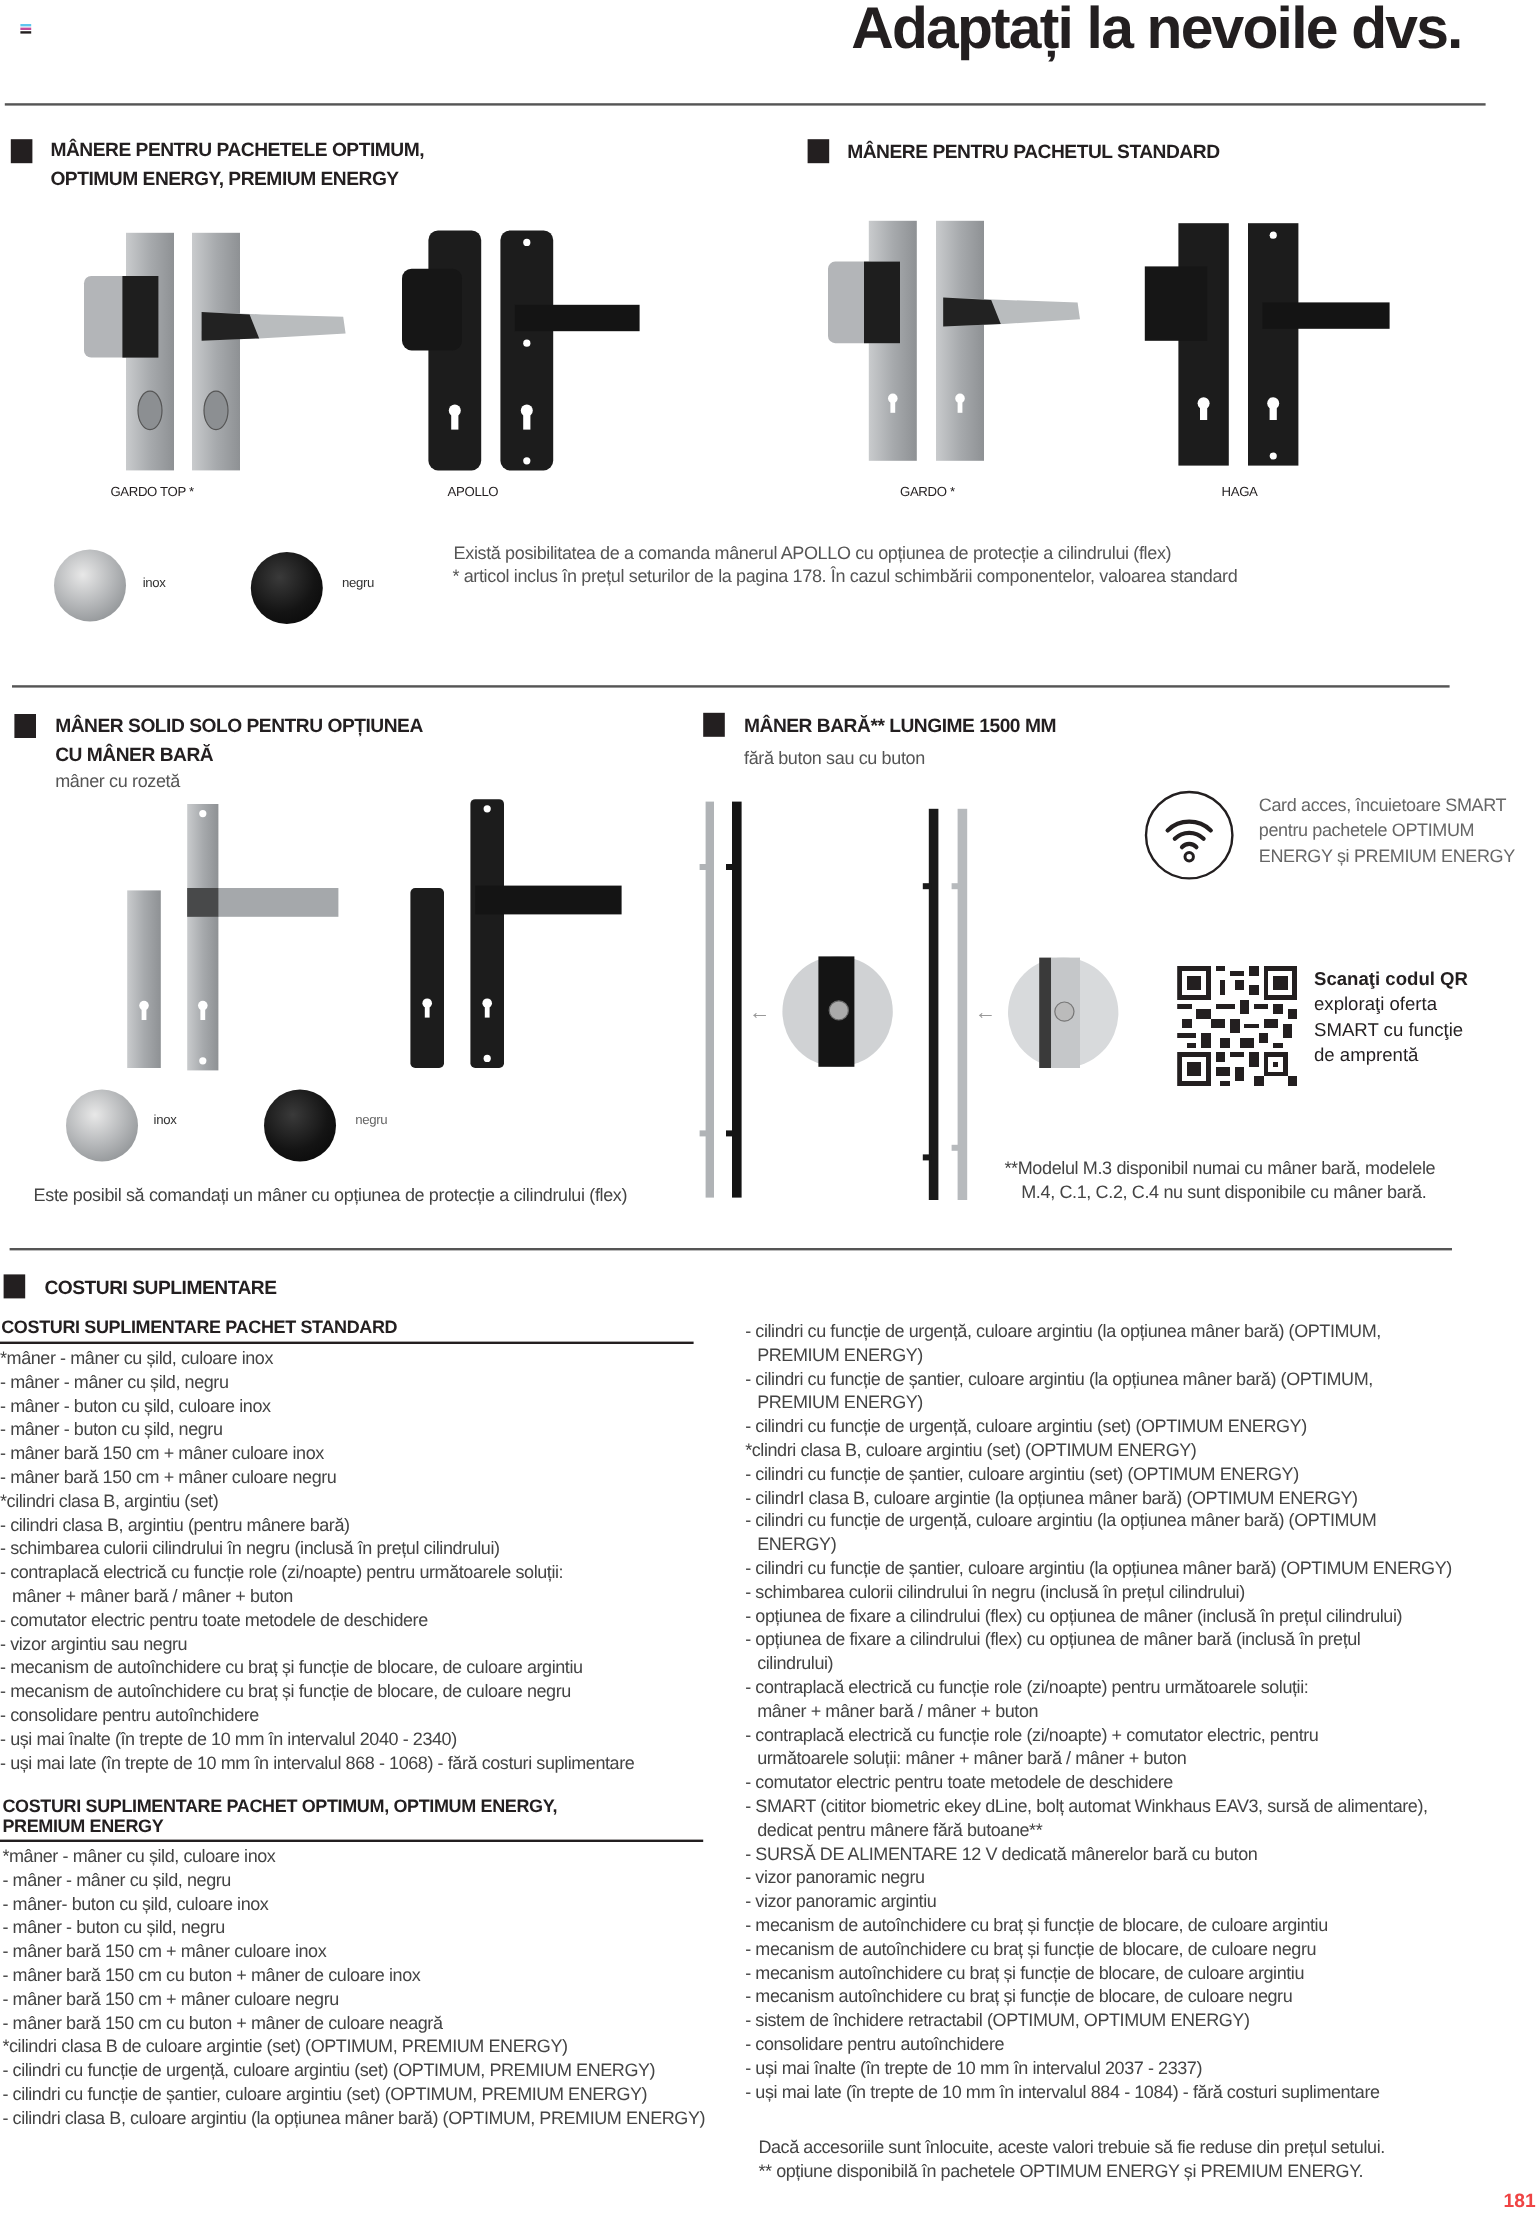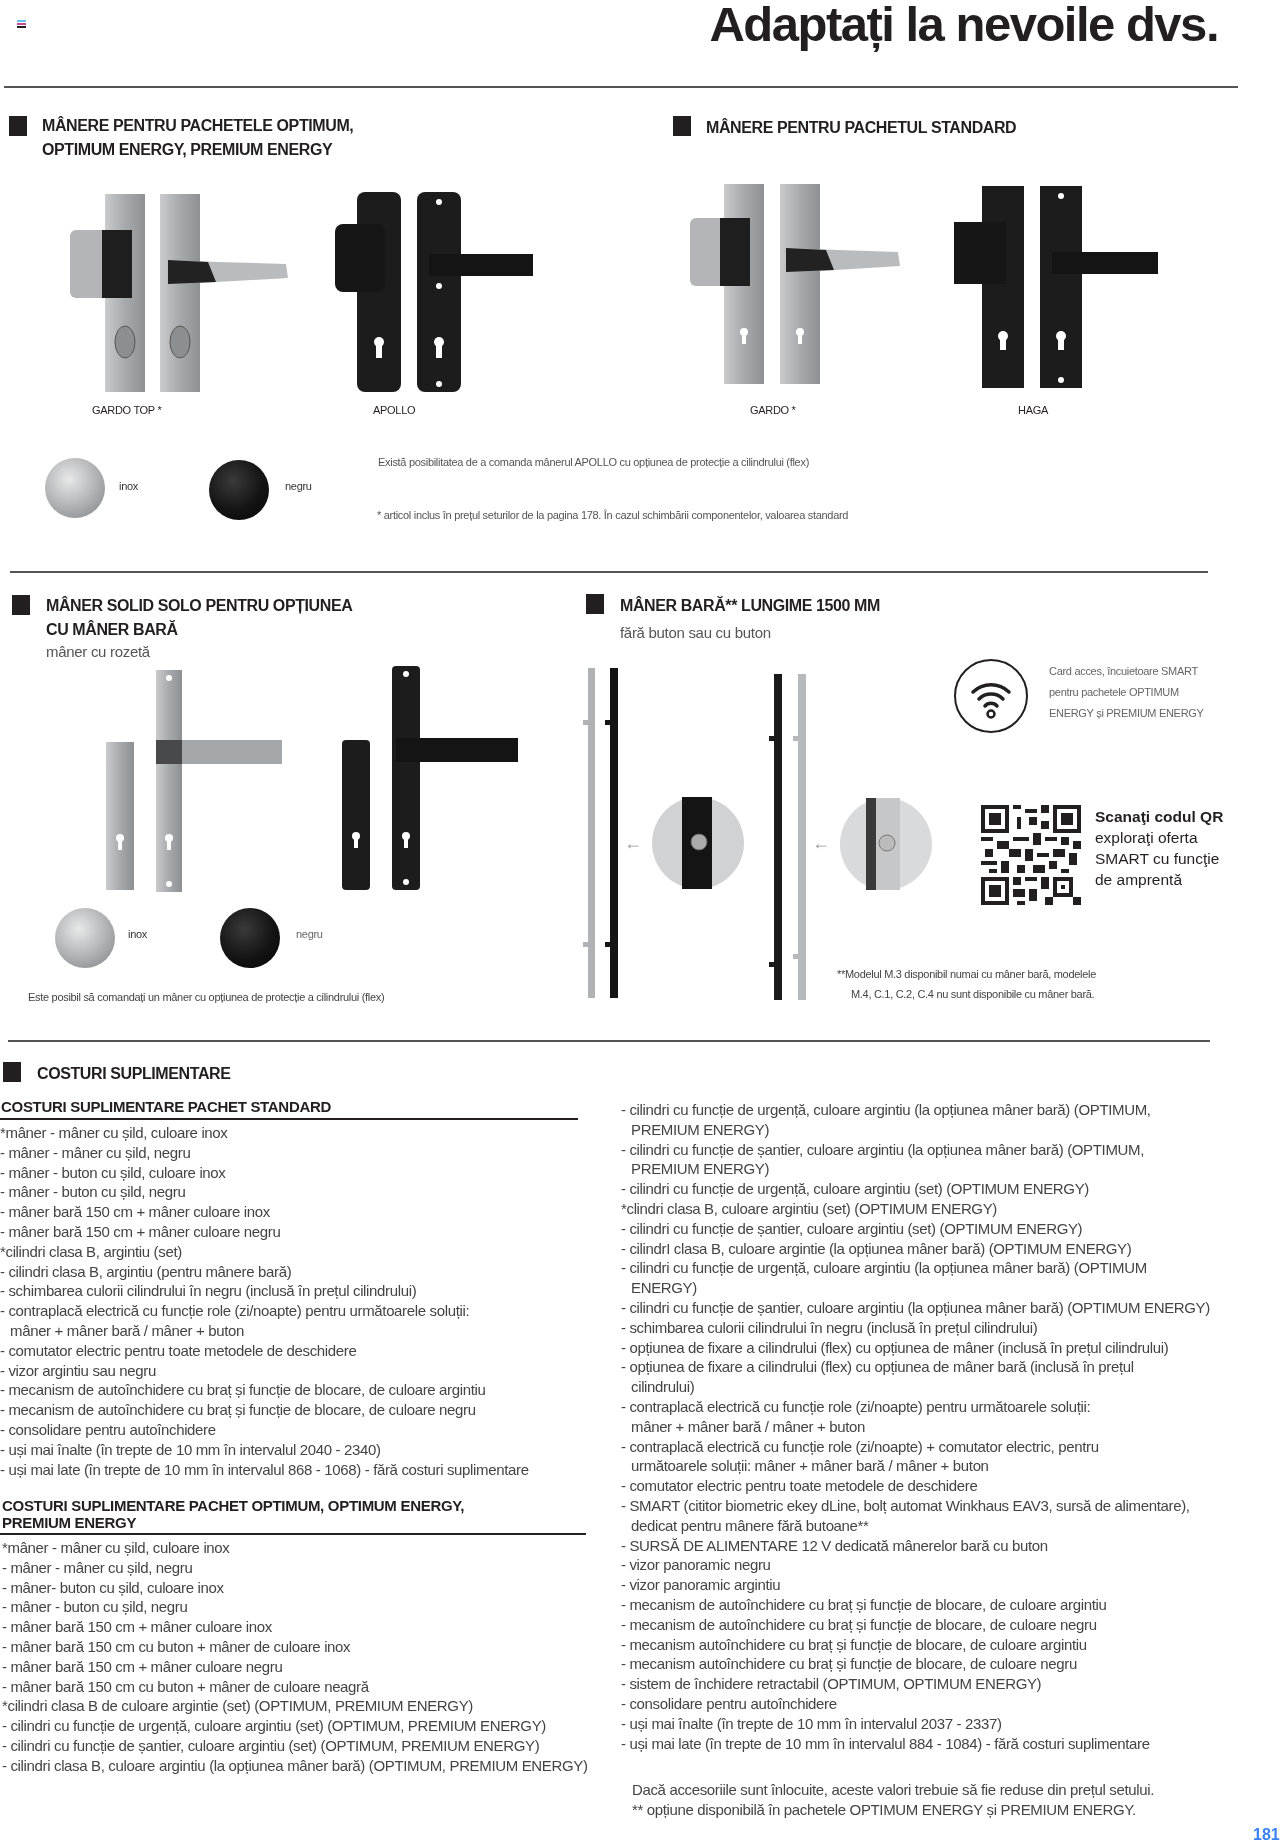--- a/index.html
+++ b/index.html
@@ -6,31 +6,31 @@
   body { width:1280px; height:1846px; position:relative; overflow:hidden;
          font-family:"Liberation Sans", sans-serif; color:#231f20; }
   .abs { position:absolute; }
   .reg-mark { left:17px; top:20px; width:9px; height:8px; }
   .reg-mark i { display:block; height:2px; margin-bottom:1px; }
   .page-title { right:62px; top:-4px; font-size:49px; font-weight:bold; letter-spacing:-1.5px; color:#231f20; white-space:nowrap; }
   .rule { height:2px; background:#555; }
   .sec-title { font-size:16px; font-weight:bold; line-height:24px; letter-spacing:-0.4px; color:#231f20; }
   .sq { width:18px; height:20px; background:#231f20; }
   .caption { font-size:11px; color:#231f20; letter-spacing:-0.3px; }
-  .note { font-size:11px; color:#555; line-height:22px; letter-spacing:-0.3px; }
+  .note { font-size:15px; color:#555; line-height:22px; letter-spacing:-0.3px; }
   .sub { font-size:15px; color:#555; letter-spacing:-0.3px; }
   .knob { border-radius:50%; }
   .knob-inox { background:radial-gradient(circle at 40% 35%, #e8e8e8 0%, #b8babc 45%, #7d8184 100%); }
   .knob-black { background:radial-gradient(circle at 40% 35%, #3a3a3a 0%, #141414 55%, #050505 100%); }
   .list { font-size:15px; color:#444; line-height:19.8px; letter-spacing:-0.35px; }
   .list div { white-space:nowrap; }
   .list .cont { padding-left:10px; }
   .h3 { font-size:15px; font-weight:bold; color:#231f20; letter-spacing:-0.3px; line-height:17px; }
   .h3rule { height:2px; background:#231f20; }
-  .pageno { font-size:16px; font-weight:bold; color:#3b82f6; }
+  .pageno { font-size:16px; font-weight:bold; color:#ef4444; }
   svg { display:block; }
 </style>
 </head>
 <body>
 
 <div class="abs reg-mark">
   <i style="background:#5fc7ef"></i>
     <i style="background:#c34b9a"></i>
     <i style="background:#231f20"></i>
 </div>
@@ -117,21 +117,21 @@
   </svg>
 </div>
 <div class="abs caption" style="left:1018px; top:404px;">HAGA</div>
 
 <div class="abs knob knob-inox" style="left:45px; top:458px; width:60px; height:60px;"></div>
 <div class="abs caption" style="left:119px; top:480px; color:#333;">inox</div>
 <div class="abs knob knob-black" style="left:209px; top:460px; width:60px; height:60px;"></div>
 <div class="abs caption" style="left:285px; top:480px; color:#333;">negru</div>
 
 <div class="abs note" style="left:378px; top:451px;">Există posibilitatea de a comanda mânerul APOLLO cu opțiunea de protecție a cilindrului (flex)</div>
-<div class="abs note" style="left:377px; top:504px;">
+<div class="abs note" style="left:377px; top:470px;">
   <div>* articol inclus în prețul seturilor de la pagina 178. În cazul schimbării componentelor, valoarea standard</div>
 </div>
 
 <div class="abs rule" style="left:10px; top:571px; width:1198px;"></div>
 
 <div class="abs sq" style="left:12px; top:595px;"></div>
 <div class="abs sec-title" style="left:46px; top:594px;">
   <div>MÂNER SOLID SOLO PENTRU OPȚIUNEA</div>
   <div>CU MÂNER BARĂ</div>
 </div>

